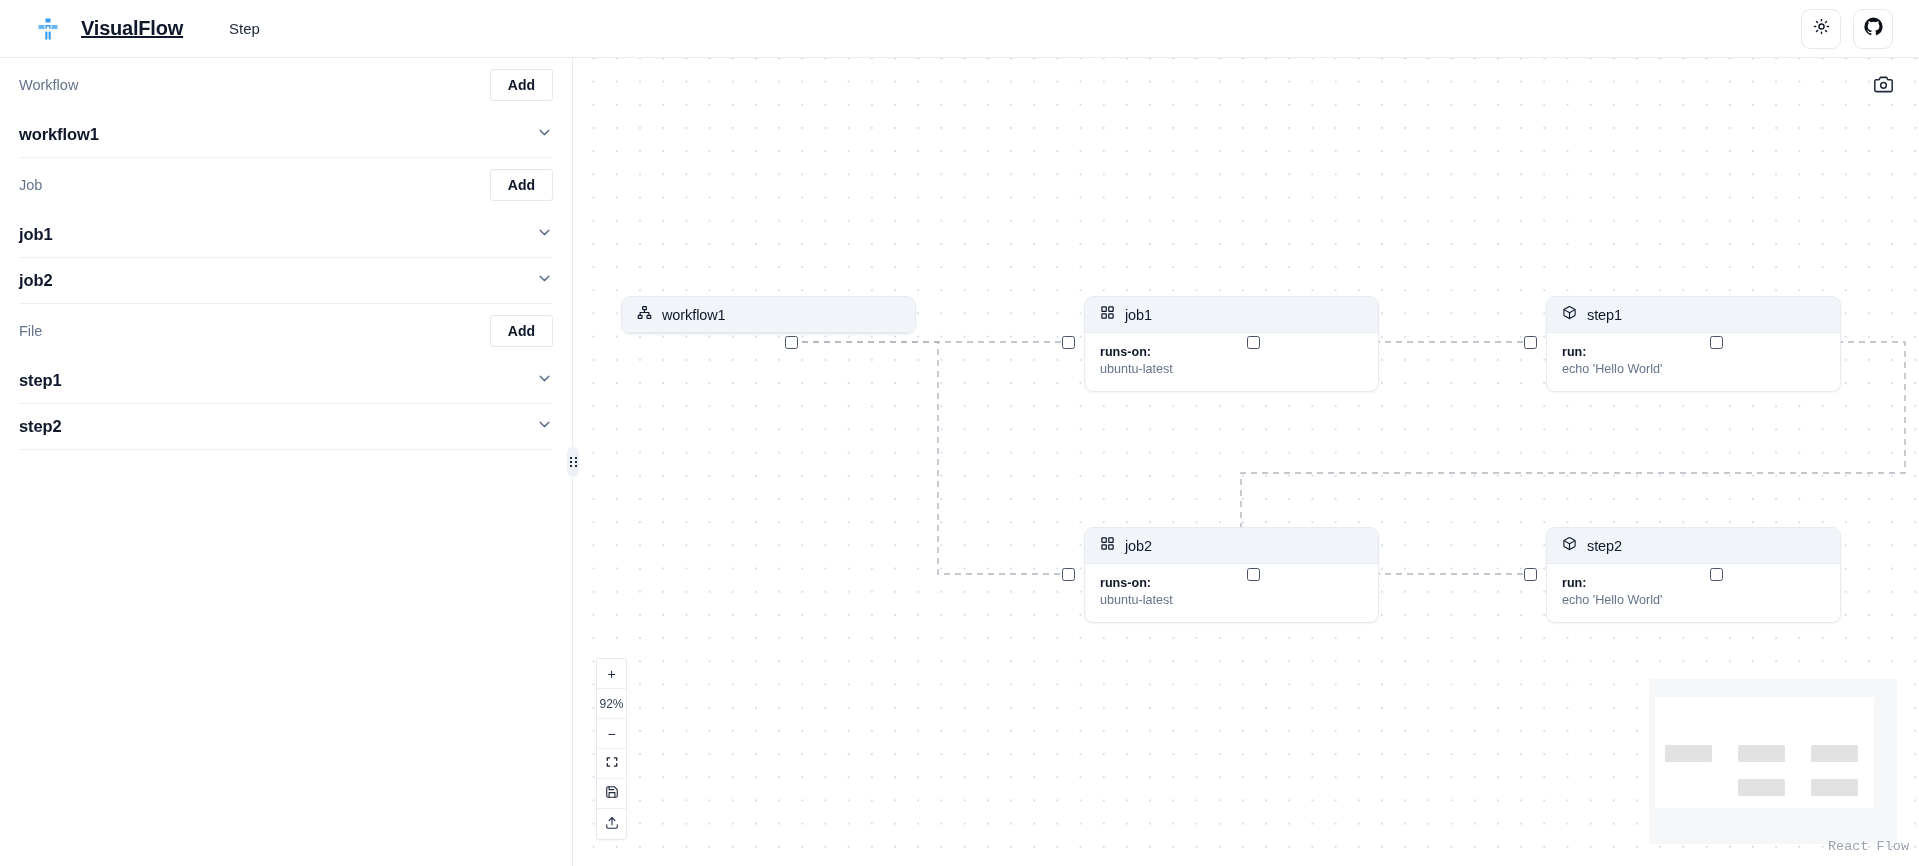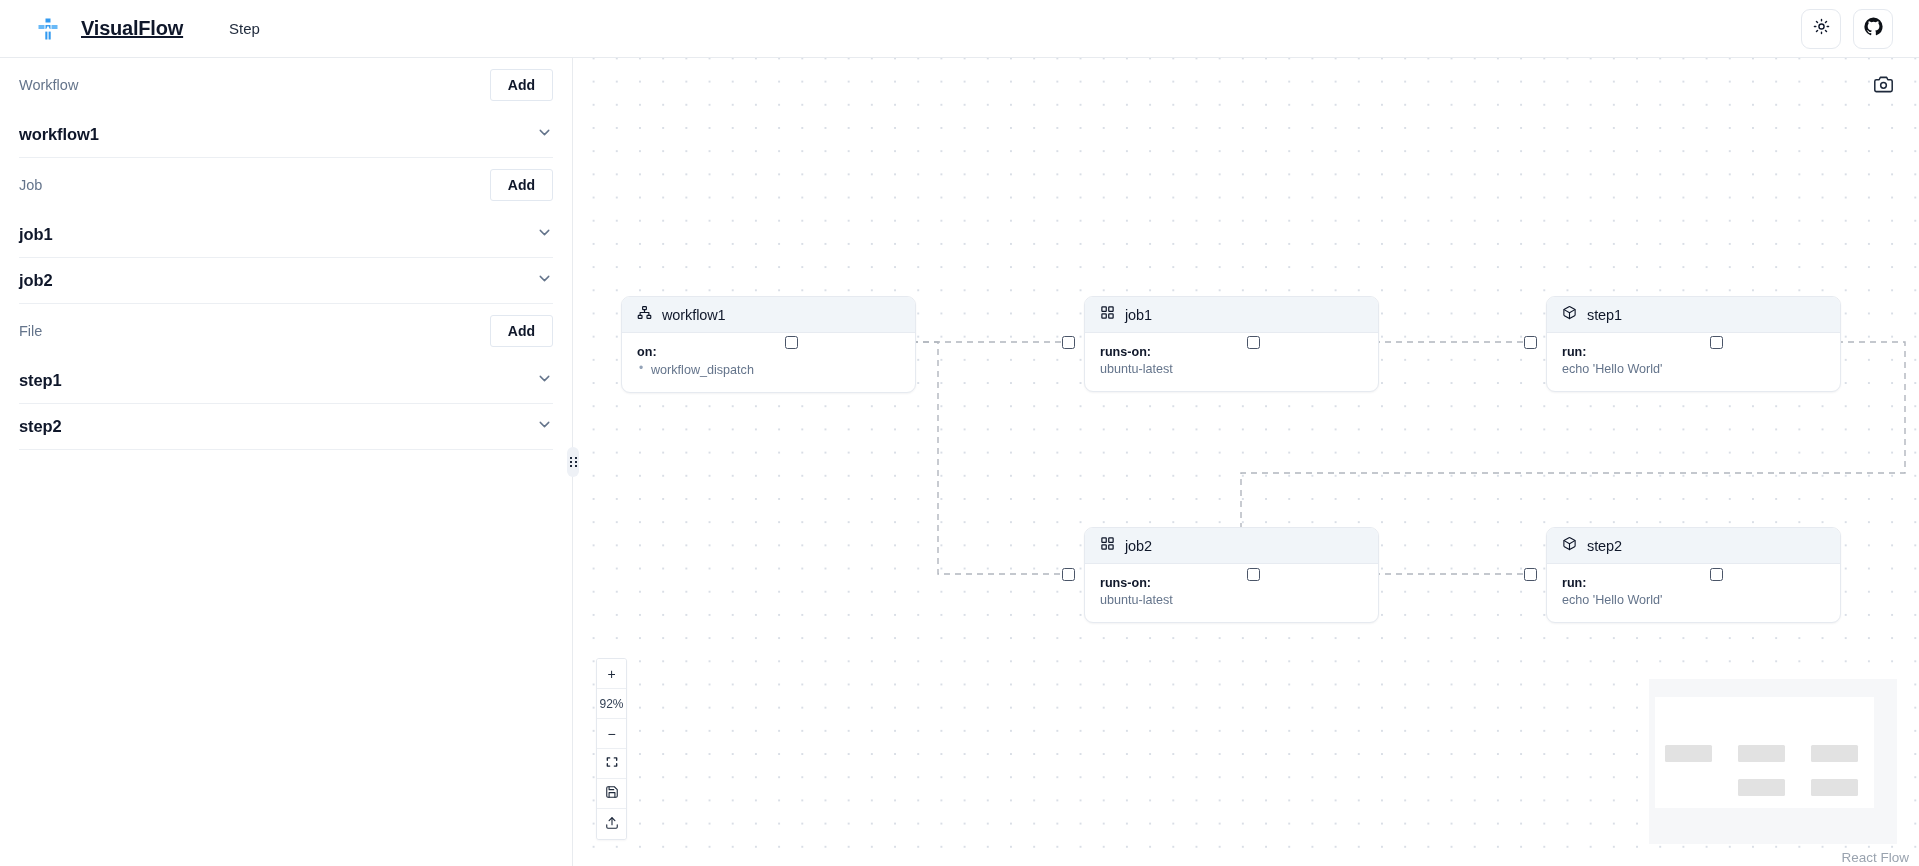--- a/index.html
+++ b/index.html
@@ -163,23 +163,23 @@
   #minimap {
     position: absolute; right: 22px; bottom: 22px;
     width: 248px; height: 165px;
     background: #f6f7f9;
     border: none;
     z-index: 25;
   }
   #minimap-mask { position: absolute; background: #ffffff; }
   .mini-node { position: absolute; background: #e2e2e2; border-radius: 1.5px; }
   #attribution {
-    position: absolute; right: 10px; bottom: 1px;
+    position: absolute; right: 10px; bottom: 12px;
     font-size: 13.5px; color: #9aa3af;
-    z-index: 26; pointer-events: none;
+    z-index: 26; pointer-events: none; font-family: Liberation Mono, monospace;
   }
   #camera-btn {
     position: absolute; right: 22px; top: 14px;
     width: 28px; height: 28px;
     display: flex; align-items: center; justify-content: center;
     cursor: pointer; z-index: 25;
   }
   #camera-btn svg { width: 19px; height: 19px; color: #1e293b; }
 </style>
 </head>
@@ -317,26 +317,20 @@
       <span>
         <svg viewBox="0 0 24 24" fill="none" stroke="#0f172a" stroke-width="1.9" stroke-linecap="round" stroke-linejoin="round">
           <rect x="9" y="2.5" width="6" height="5" rx="1"></rect>
           <rect x="2" y="16.5" width="6" height="5" rx="1"></rect>
           <rect x="16" y="16.5" width="6" height="5" rx="1"></rect>
           <path d="M12 7.5v4.5M5 16.5V12h14v4.5"></path>
         </svg>
       </span>
       <span class="node-title">workflow1</span>
     </div>
-    <div class="node-body">
-      <div class="node-key">on:</div>
-      <ul class="node-list">
-        <li>workflow_dispatch</li>
-      </ul>
-    </div>
   </div>
   <div class="handle" style="left:212px; top:278px;"></div>
 
   <div class="node" style="left:511px; top:238px; width:295px;">
     <div class="node-head">
       <span>
         <svg viewBox="0 0 24 24" fill="none" stroke="#0f172a" stroke-width="2" stroke-linejoin="round">
           <rect x="3" y="3" width="7" height="7" rx="1"></rect>
           <rect x="14" y="3" width="7" height="7" rx="1"></rect>
           <rect x="3" y="14" width="7" height="7" rx="1"></rect>

